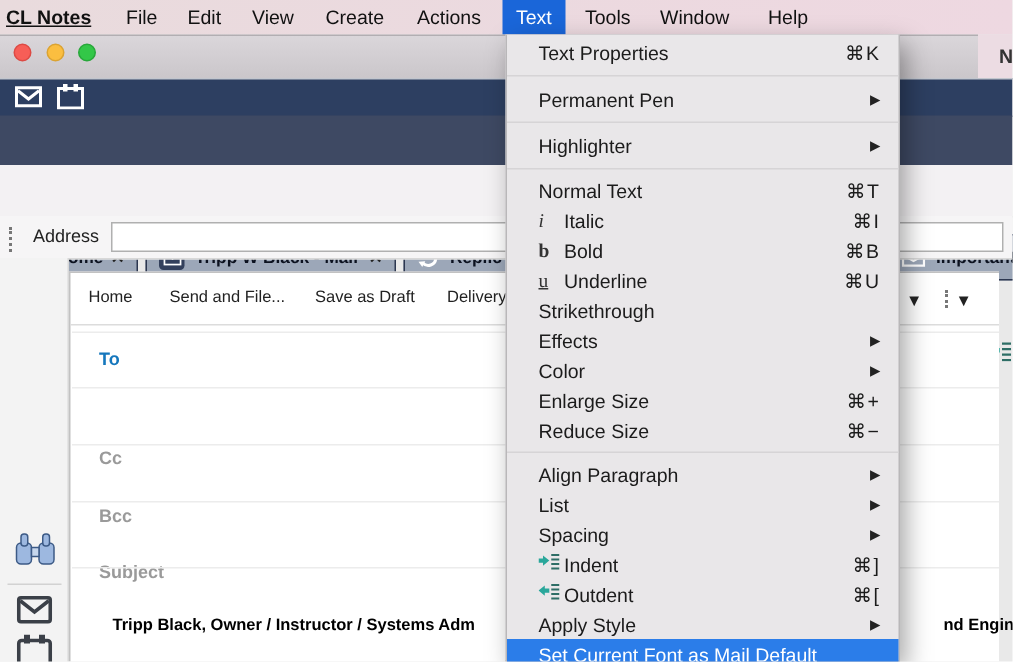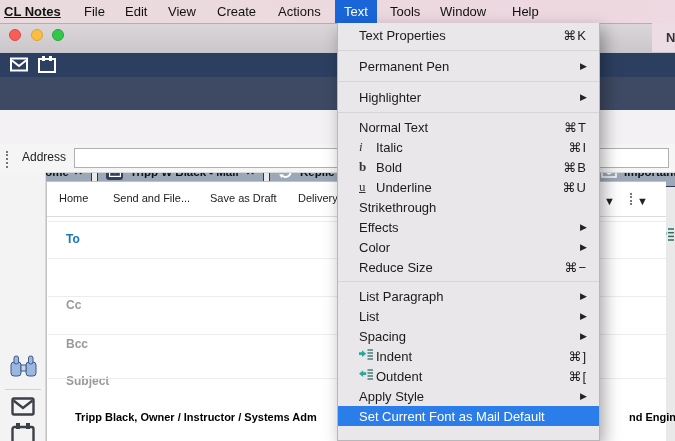--- a/index.html
+++ b/index.html
@@ -350,26 +350,30 @@
     </div>
     <div class="mi">
       <span>Effects</span>
       <span class="arr">▶</span>
     </div>
     <div class="mi">
       <span>Color</span>
       <span class="arr">▶</span>
     </div>
     <div class="mi">
+      <span>Enlarge Size</span>
+      <span class="sc">⌘+</span>
+    </div>
+    <div class="mi">
       <span>Reduce Size</span>
       <span class="sc">⌘−</span>
     </div>
     <div class="msep"></div>
     <div class="mi">
-      <span>List Paragraph</span>
+      <span>Align Paragraph</span>
       <span class="arr">▶</span>
     </div>
     <div class="mi">
       <span>List</span>
       <span class="arr">▶</span>
     </div>
     <div class="mi">
       <span>Spacing</span>
       <span class="arr">▶</span>
     </div>

